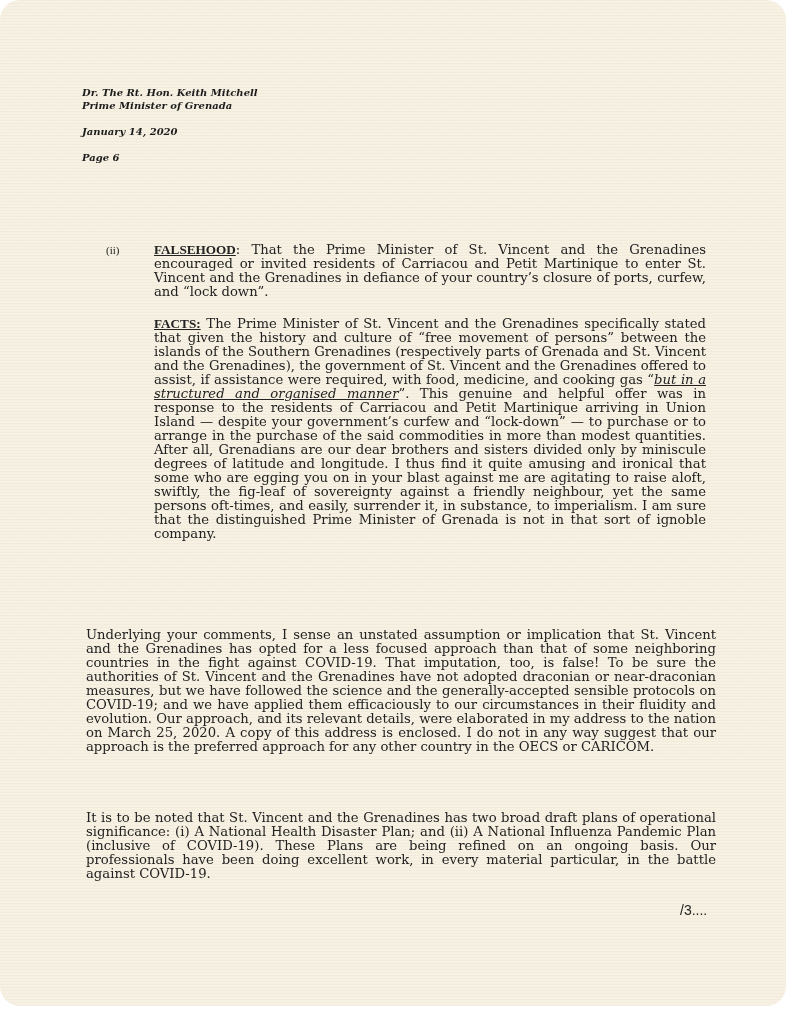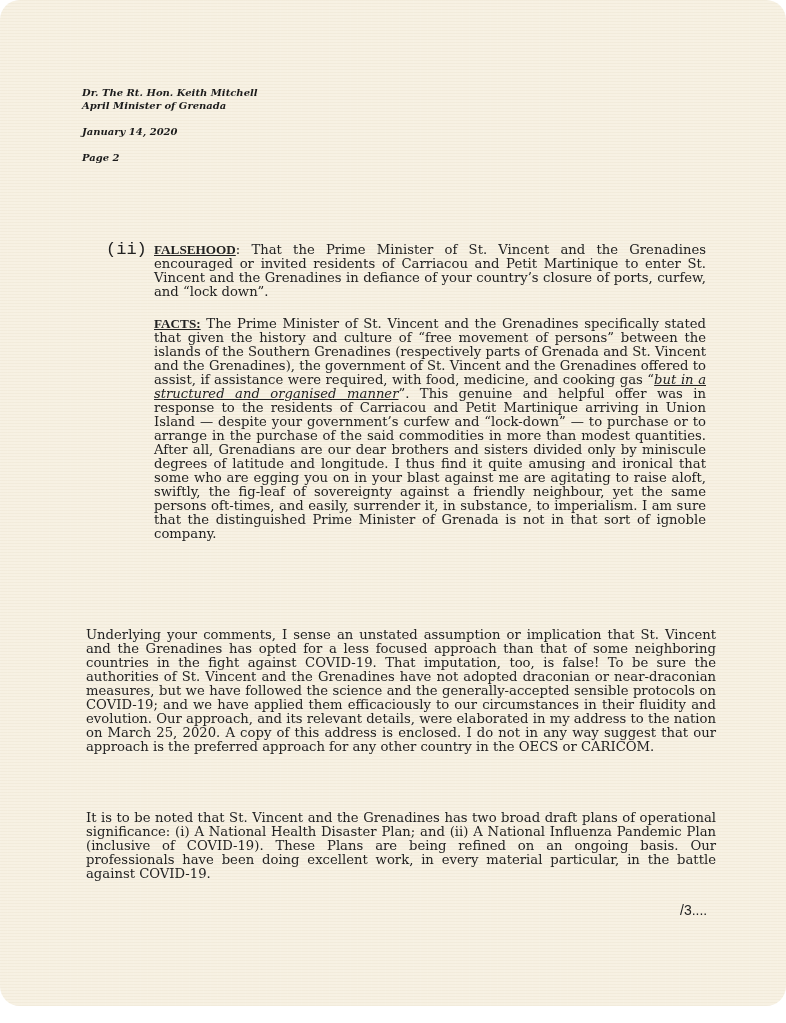--- a/index.html
+++ b/index.html
@@ -21,21 +21,21 @@
   }
   .header .gap { height: 13px; }
   .body {
     font-family: "DejaVu Serif", serif; font-size: 13.2px; color: #222;
     line-height: 14px; text-align: justify;
   }
   .item {
     position: absolute; left: 106px; top: 243px; width: 610px;
   }
   .item-label {
-    position: absolute; left: 0; top: 0; font-family: Liberation Mono, monospace; font-size: 17px;
+    position: absolute; left: 0; top: 0; font-family: Liberation Serif, serif; font-size: 11px;
   }
   .item-content {
     position: absolute; left: 48px; top: 0; width: 552px;
   }
   .lead { font-weight: bold; text-decoration: underline; font-family: Liberation Serif, serif; }
   .para-gap { height: 18px; }
   .emph { font-style: italic; text-decoration: underline; }
   .para {
     position: absolute; left: 86px; width: 630px;
   }
@@ -46,25 +46,25 @@
     font-family: "Liberation Sans", sans-serif; font-size: 14px; color: #222;
   }
 </style>
 </head>
 <body>
 
 <div class="paper">
 
   <div class="header">
     <div>Dr. The Rt. Hon. Keith Mitchell</div>
-    <div>April Minister of Grenada</div>
+    <div>Prime Minister of Grenada</div>
     <div class="gap"></div>
     <div>January 14, 2020</div>
     <div class="gap"></div>
-    <div>Page 2</div>
+    <div>Page 6</div>
   </div>
 
   <div class="item body">
     <div class="item-label">(ii)</div>
     <div class="item-content">
       <div><span class="lead">FALSEHOOD</span><span>:  That the Prime Minister of St. Vincent and the Grenadines encouraged or invited residents of Carriacou and Petit Martinique to enter St. Vincent and the Grenadines in defiance of your country’s closure of ports, curfew, and “lock down”.</span></div>
       <div class="para-gap"></div>
       <div><span class="lead">FACTS:</span><span> The Prime Minister of St. Vincent and the Grenadines specifically stated that given the history and culture of “free movement of persons” between the islands of the Southern Grenadines (respectively parts of Grenada and St. Vincent and the Grenadines), the government of St. Vincent and the Grenadines offered to assist, if assistance were required, with food, medicine, and cooking gas “</span><span class="emph">but in a structured and organised manner</span><span>”.  This genuine and helpful offer was in response to the residents of Carriacou and Petit Martinique arriving in Union Island — despite your government’s curfew and “lock-down” — to purchase or to arrange in the purchase of the said commodities in more than modest quantities.  After all, Grenadians are our dear brothers and sisters divided only by miniscule degrees of latitude and longitude.  I thus find it quite amusing and ironical that some who are egging you on in your blast against me are agitating to raise aloft, swiftly, the fig-leaf of sovereignty against a friendly neighbour, yet the same persons oft-times, and easily, surrender it, in substance, to imperialism.  I am sure that the distinguished Prime Minister of Grenada is not in that sort of ignoble company.</span></div>
     </div>
   </div>

